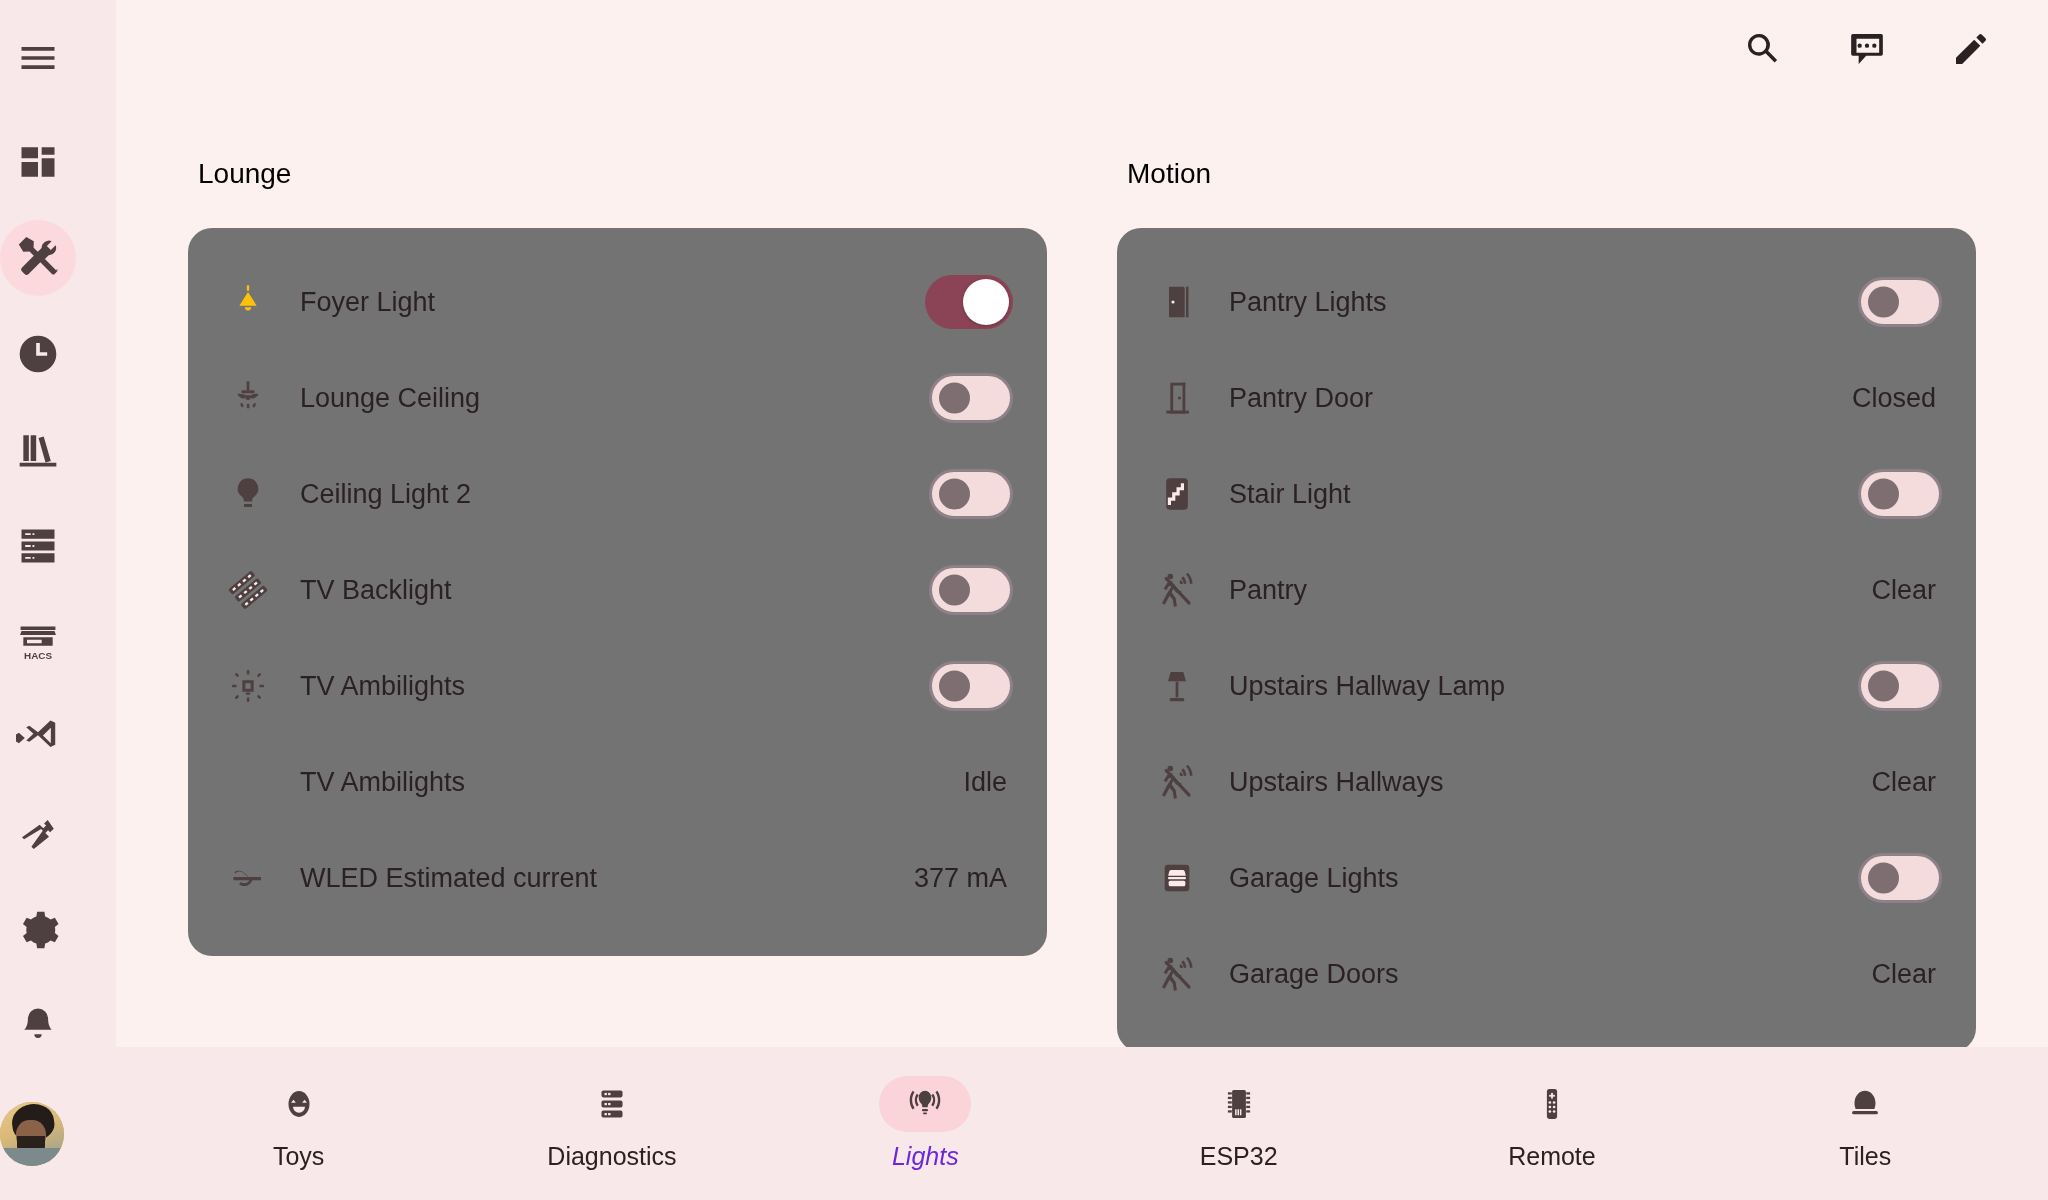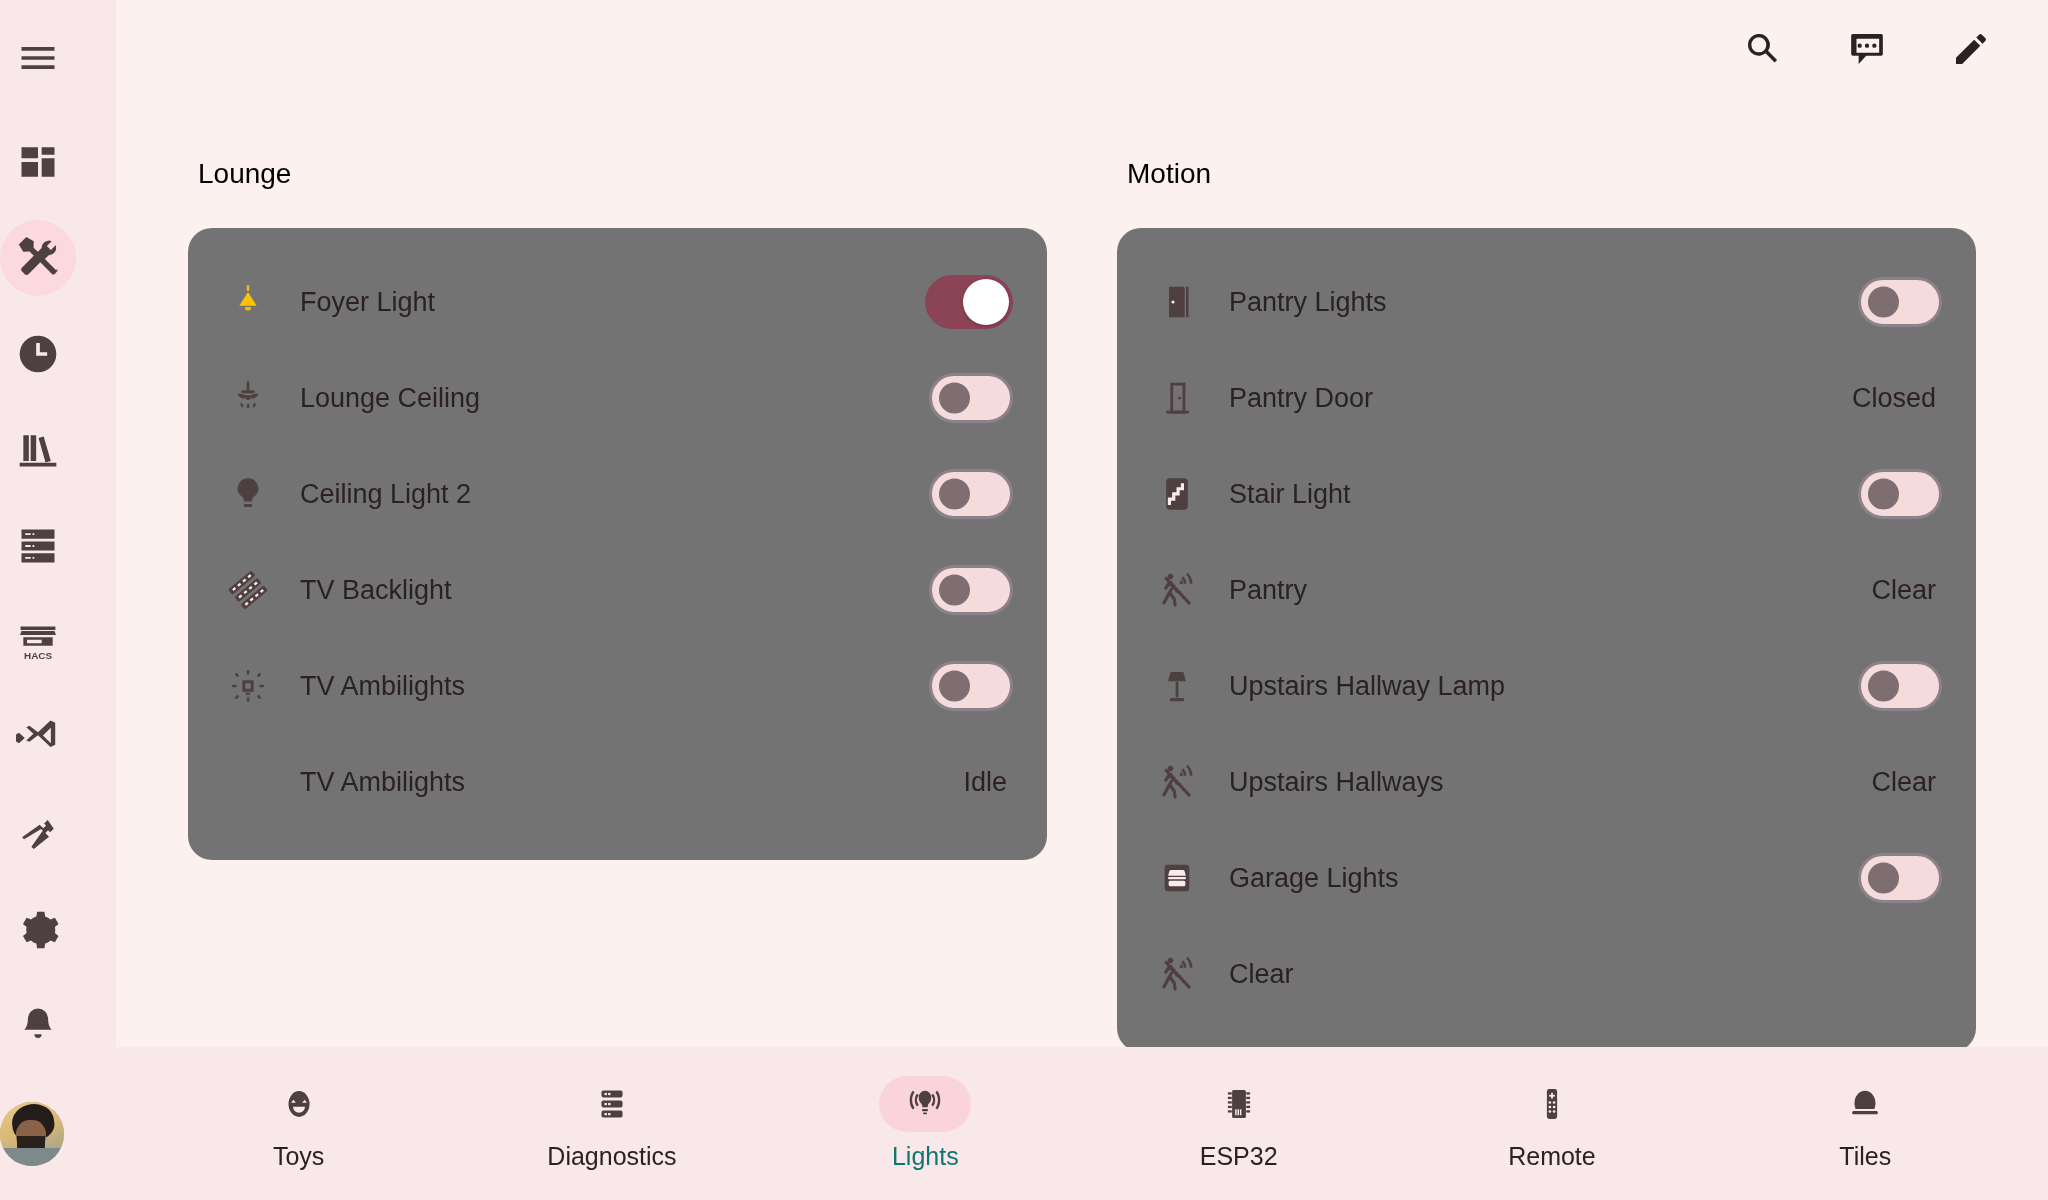--- a/index.html
+++ b/index.html
@@ -262,21 +262,21 @@
     display: flex;
     align-items: center;
     justify-content: center;
   }
   .nav-item.active .nav-pill { background: #FBD4DA; }
   .nav-pill svg { display: block; fill: #4E3F40; }
   .nav-label {
     font-size: 25px;
     color: #2B2123;
   }
-  .nav-item.active .nav-label { color: #0f766e; }
+  .nav-item.active .nav-label { color: #6d28d9; font-style: italic; }
 </style>
 </head>
 <body>
 
 <div class="app">
 
   <div class="sidebar">
 
     <div class="sb-btn hamburger">
       <span>
@@ -507,20 +507,29 @@
                   <span class="knob"></span>
                 </div>
             </div>
 
             <div class="row">
               <div class="row-icon"></div>
               <div class="row-name">TV Ambilights</div>
               <div class="row-state">Idle</div>
             </div>
 
+            <div class="row">
+              <div class="row-icon">
+                <svg width="40" height="40" viewBox="0 0 24 24">
+                    <path class="ico-dark" d="M4.4 9.2c2.1-1.9 4.5-.9 5.9.7.9 1 1.7 1.6 2.6 1.5H3.2v1.9h9.7c-1 1.6-3.2 2.5-5.1 1.1l-1.2 1.4c3.2 2.4 6.9.4 8-2.5h5.2v-1.9h-7.3c-.5-.3-1-.8-1.5-1.4-1.8-2.1-4.5-3.4-7.2-1.5l.6.7z"></path>
+                  </svg>
+              </div>
+              <div class="row-name">WLED Estimated current</div>
+              <div class="row-state">377 mA</div>
+            </div>
 
           </div>
         </div>
 
         <div class="column">
           <div class="col-title">Motion</div>
           <div class="card">
 
             <div class="row">
               <div class="row-icon">
@@ -637,20 +646,21 @@
               <div class="row-icon">
                 <svg width="40" height="40" viewBox="0 0 24 24">
                     <g class="ico-dark">
                       <circle cx="8" cy="3.9" r="1.7"></circle>
                       <path d="M9.1 6.4L6.3 7.7 4 11.1l1.5 1L7.4 9.4l1.3.5-2.6 4.1-3.1 5.9 1.6.9 3-5.4 1.9 2.5.6 4.1 1.8-.3-.7-4.9-2.4-3.3 1-2.2 1.5 2.1 2.7 1.3.8-1.6-2.2-1.1-2.1-3.2-1.4-1.4z"></path>
                       <path d="M14.6 4.9c.9.9 1.4 2.1 1.4 3.4h1.6c0-1.7-.7-3.3-1.9-4.5l-1.1 1.1zM13.4 7.1c.3.4.5.8.5 1.3h1.6c0-.9-.4-1.7-1-2.4l-1.1 1.1zM17.4 2.7c1.5 1.5 2.3 3.5 2.3 5.6h1.6c0-2.5-1-4.9-2.8-6.7l-1.1 1.1z"></path>
                       <rect x="1.6" y="11.1" width="22" height="1.9" rx=".9" transform="rotate(47 12 12)"></rect>
                     </g>
                   </svg>
               </div>
+              <div class="row-name">Garage Doors</div>
               <div class="row-state">Clear</div>
             </div>
 
           </div>
         </div>
 
       </div>
     </div>
 
     <div class="bottomnav">

